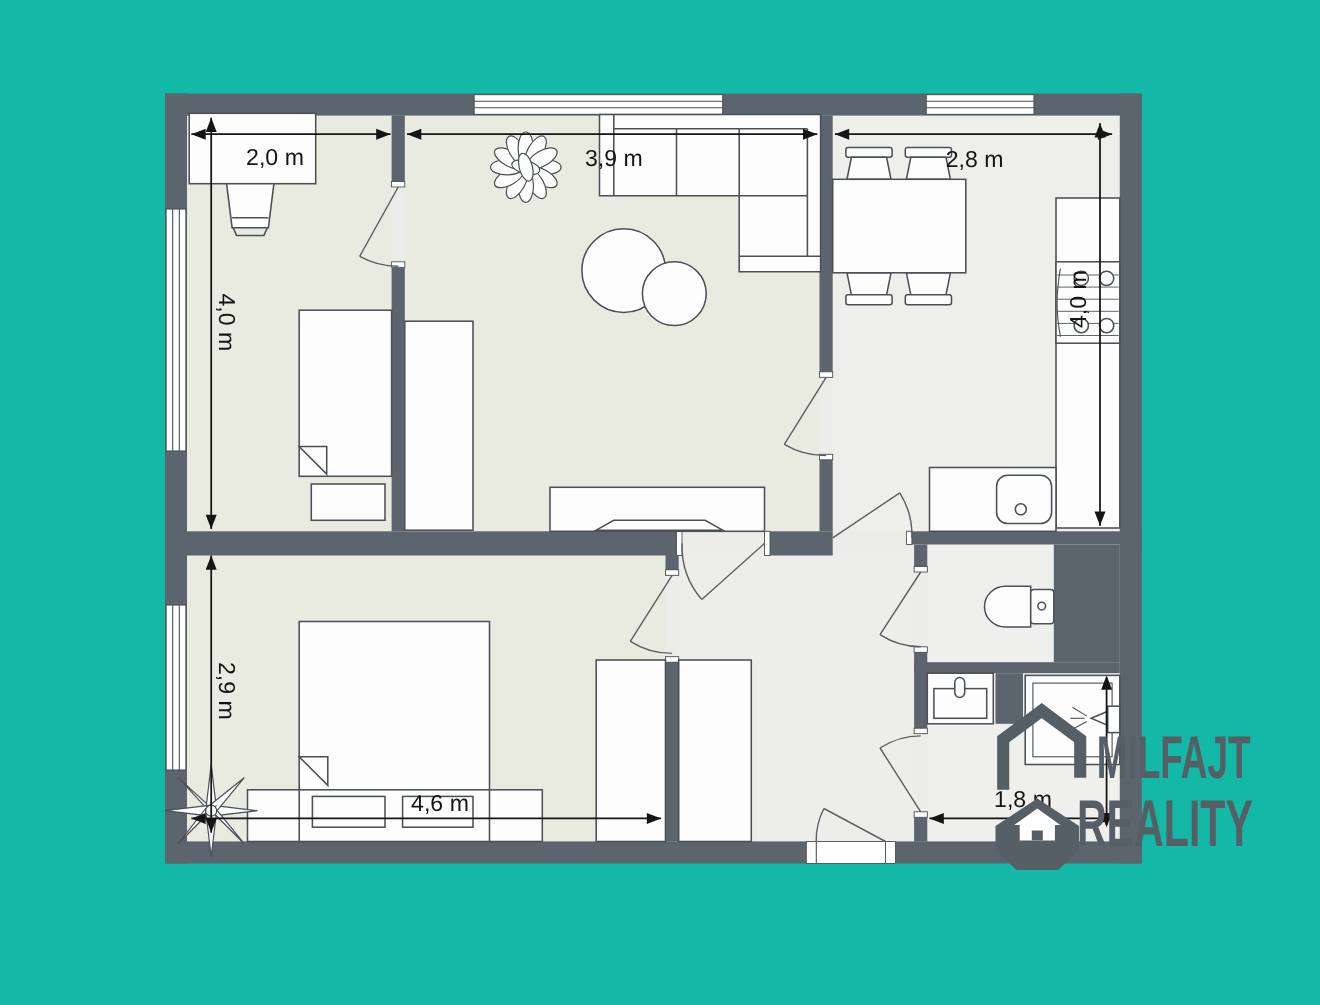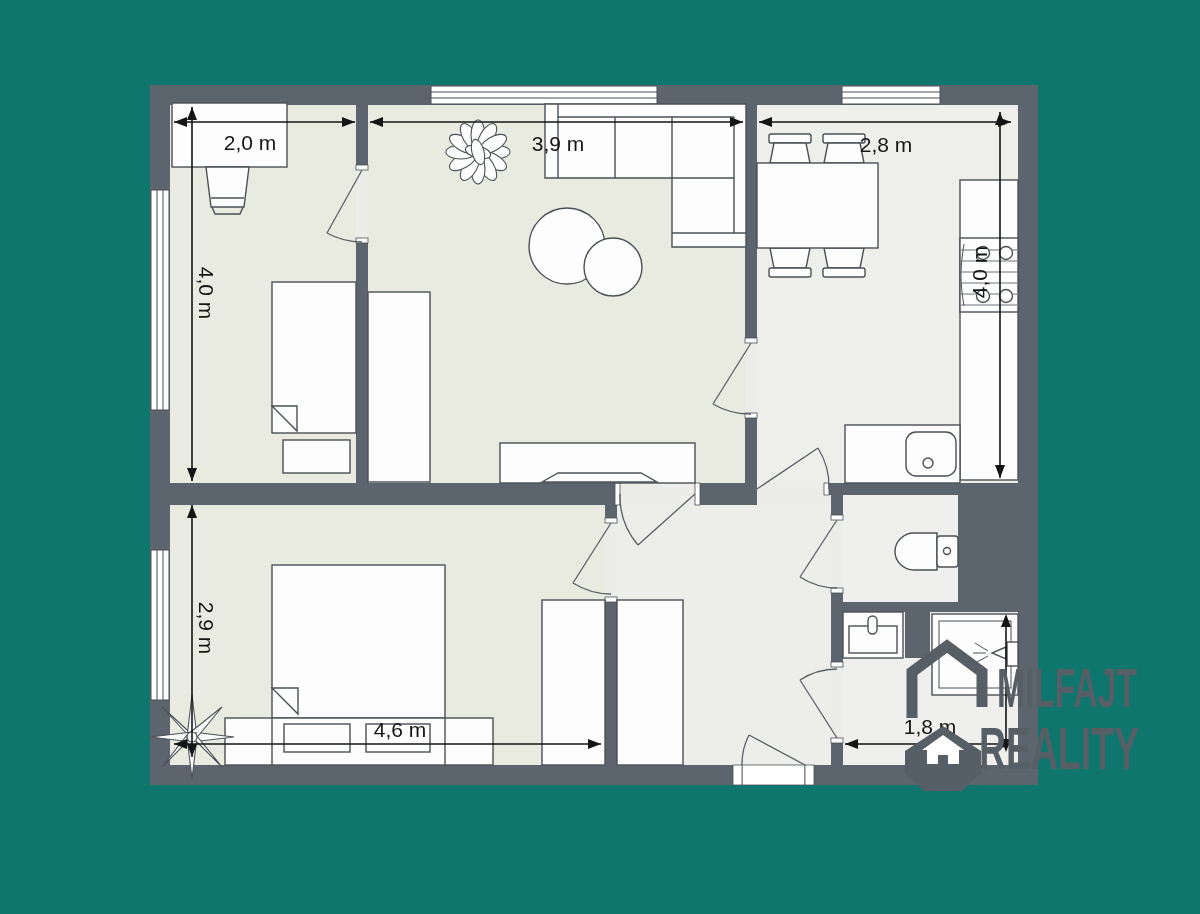--- a/index.html
+++ b/index.html
@@ -1,16 +1,16 @@
 <!DOCTYPE html>
 <html><head>
 <meta charset="utf-8">
 <style>
   html,body{margin:0;padding:0;background:#ffffff;}
-  .canvas{position:relative;width:1200px;height:914px;background:#0f766e;overflow:hidden;
+  .canvas{position:relative;width:1200px;height:914px;background:#14b8a6;overflow:hidden;
           font-family:"Liberation Sans",sans-serif;}
   svg{display:block;}
   svg text{font-family:"Liberation Sans",sans-serif;}
   .dimtxt{font-size:21px;fill:#151515;}
   .logotxt{font-weight:bold;fill:#565e66;}
 </style>
 </head>
 <body>
 
 <div class="canvas">

